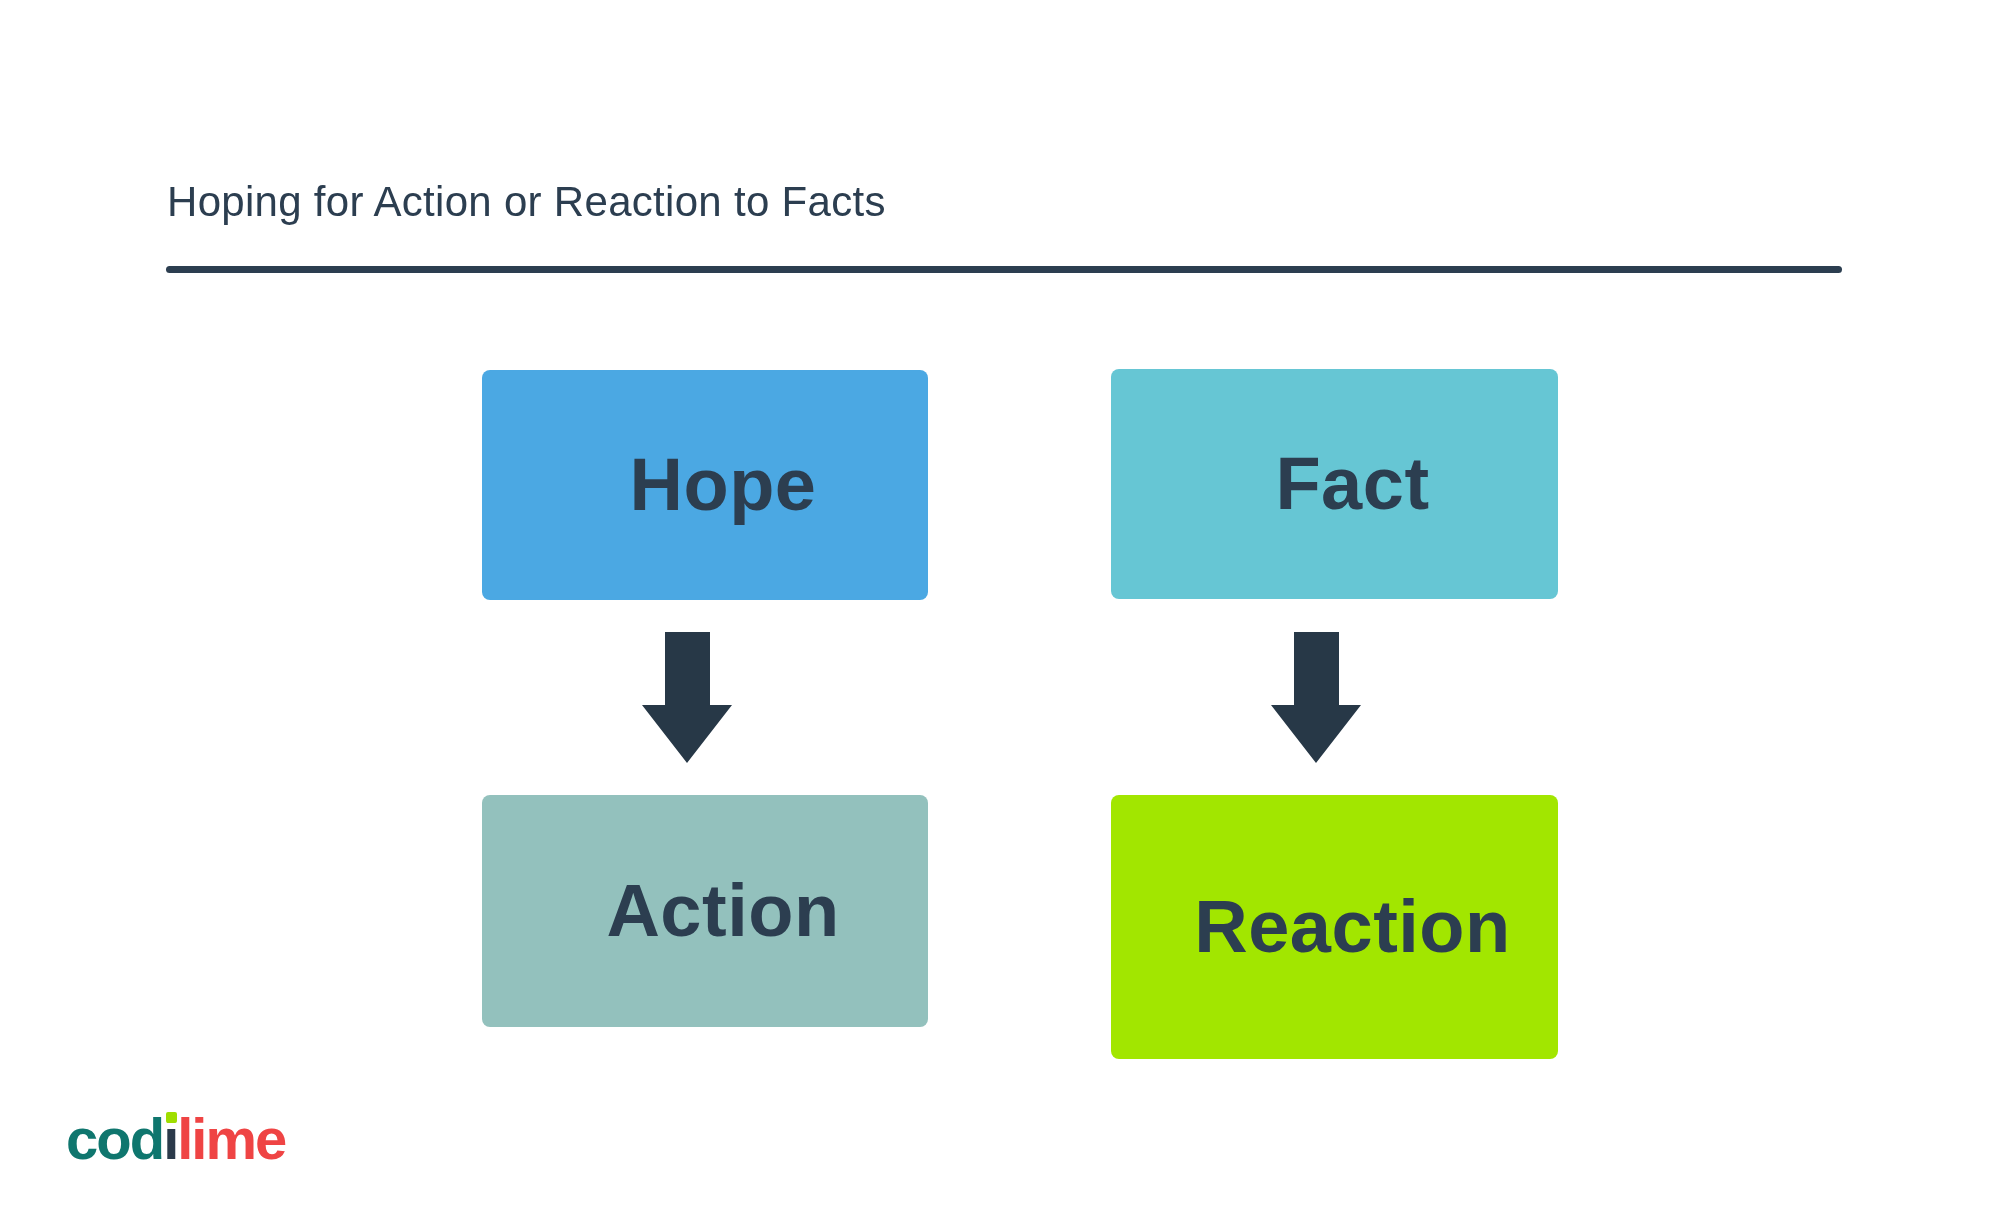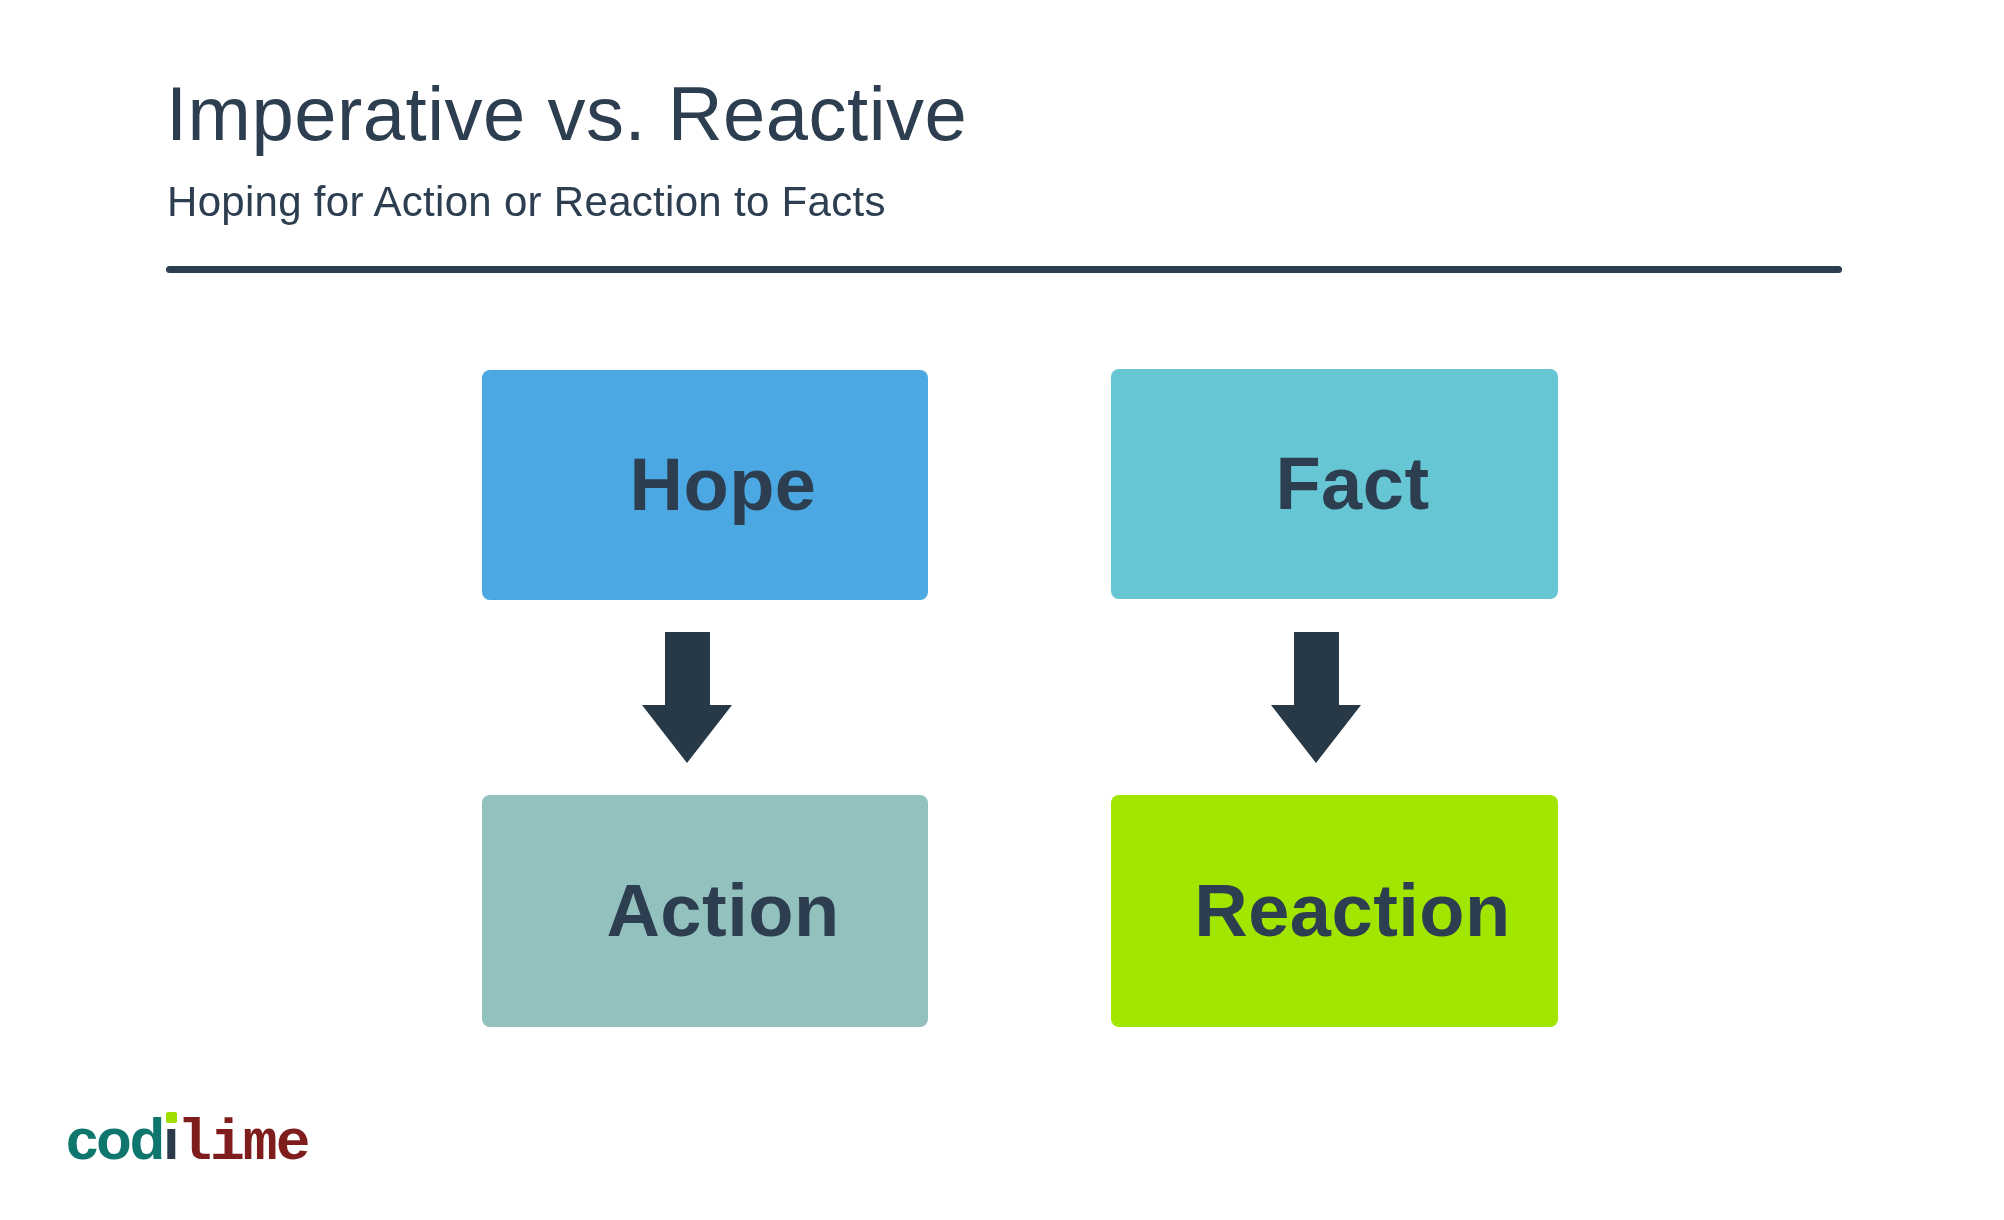--- a/index.html
+++ b/index.html
@@ -62,21 +62,21 @@
   .node .node-label {
     font-size: 74px;
     font-weight: 700;
     line-height: 1;
     letter-spacing: 0.5px;
     white-space: nowrap;
   }
   .pos-hope     { left: 482px;  top: 370px; }
   .pos-fact     { left: 1111px; top: 369px; width: 411px; }
   .pos-action   { left: 482px;  top: 795px; height: 232px; }
-  .pos-reaction { left: 1111px; top: 795px; width: 411px; height: 232px; }
+  .pos-reaction { left: 1111px; top: 795px; width: 411px; height: 264px; }
 
   
   .arrow {
     position: absolute;
     width: 90px;
     height: 131px;
   }
   .pos-arrow-left  { left: 642px;  top: 632px; }
   .pos-arrow-right { left: 1271px; top: 632px; }
 
@@ -102,21 +102,20 @@
     width: 11px;
     height: 11px;
     border-radius: 2px;
   }
 </style>
 </head>
 <body>
 
 <div class="canvas">
 
-  <h1 class="title" style="color: rgb(44, 62, 80);">Imperative vs. Reactive</h1>
 
   <h2 class="subtitle" style="color: rgb(44, 62, 80);">Hoping for Action or Reaction to Facts</h2>
 
   <div class="divider" style="background-color: rgb(44, 62, 80);"></div>
 
   <div class="node pos-hope" style="background-color: rgb(75, 168, 227);">
     <span class="node-label" style="color: rgb(44, 62, 80);">Hope</span>
   </div>
 
   <svg class="arrow pos-arrow-left" viewBox="0 0 90 131">
@@ -133,16 +132,16 @@
 
   <svg class="arrow pos-arrow-right" viewBox="0 0 90 131">
     <polygon points="23,0 68,0 68,73 90,73 45,131 0,73 23,73" style="fill: rgb(39, 56, 71);"></polygon>
   </svg>
 
   <div class="node pos-reaction" style="background-color: rgb(162, 230, 0);">
     <span class="node-label" style="color: rgb(44, 62, 80);">Reaction</span>
   </div>
 
   <div class="logo">
-    <span style="color: #0f766e;">cod</span><span class="logo-i"><span style="color: rgb(43, 58, 74);">i</span><span class="i-dot" style="background-color: rgb(159, 222, 0);"></span></span><span style="color: #7f1d1d; font-family: Liberation Mono, monospace;">lime</span>
+    <span style="color: #0f766e;">cod</span><span class="logo-i"><span style="color: rgb(43, 58, 74);">i</span><span class="i-dot" style="background-color: rgb(159, 222, 0);"></span></span><span style="color: #ef4444;">lime</span>
   </div>
 
 </div>
 
 </body></html>

